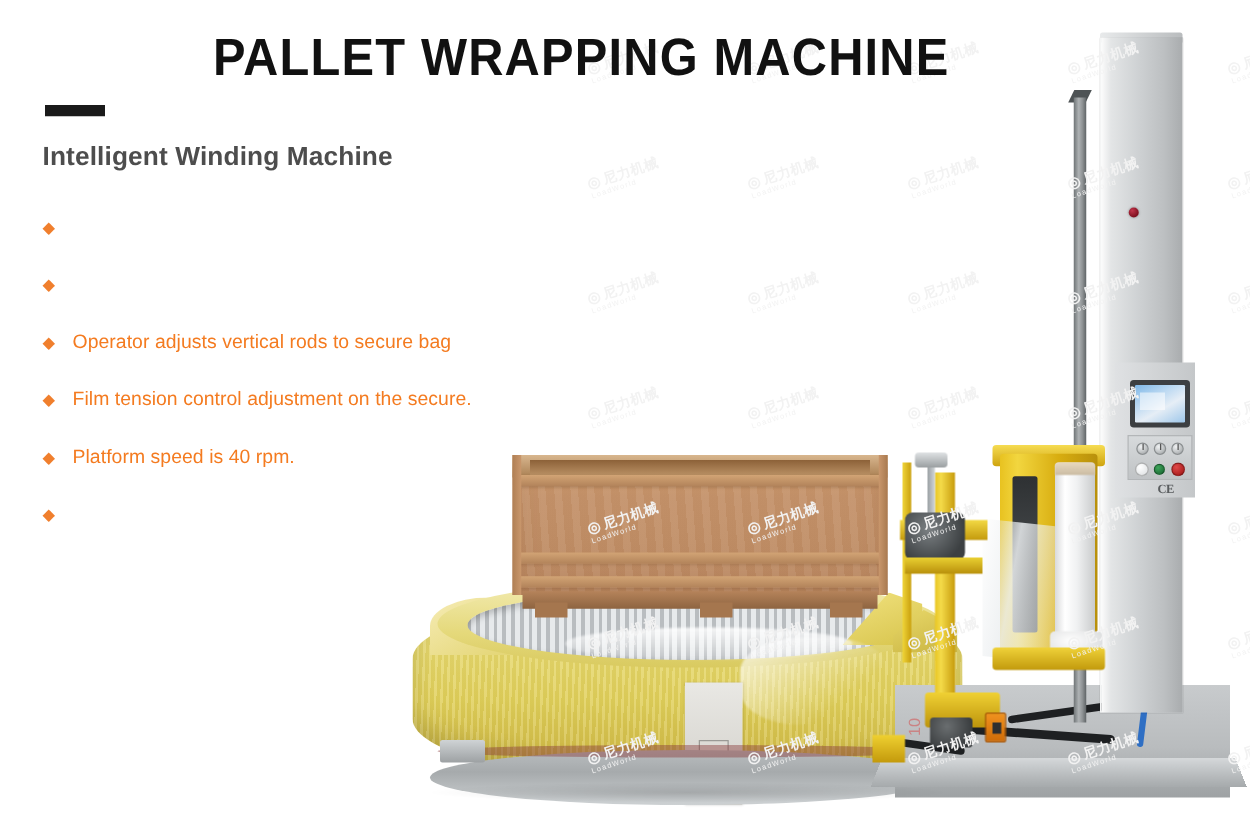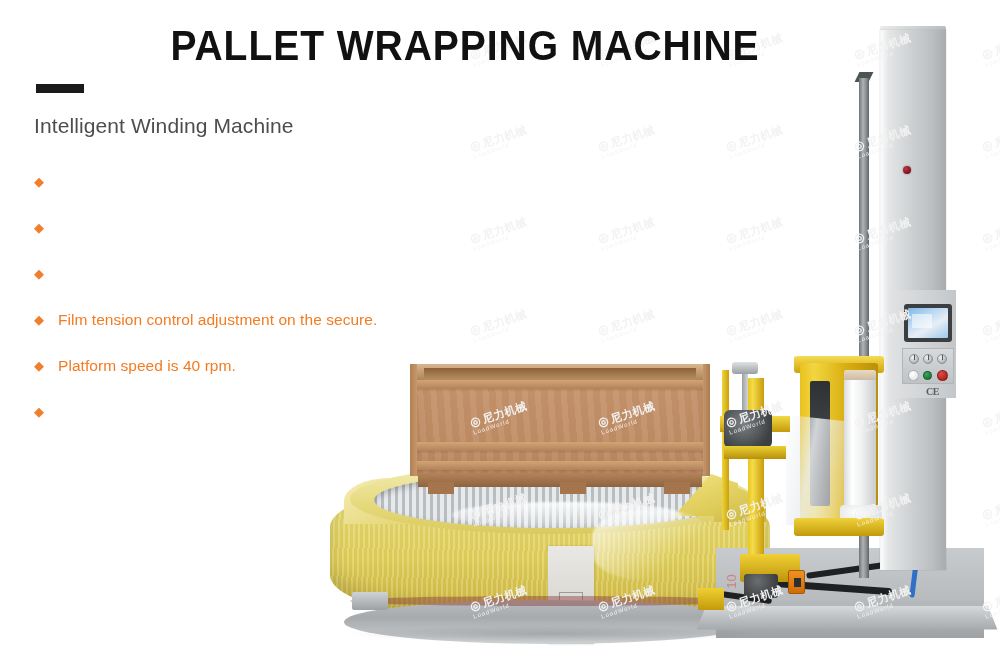--- a/index.html
+++ b/index.html
@@ -26,21 +26,21 @@
   
   .title {
     position:absolute; left:0; top:22px; width:930px; text-align:center;
     font-size:42px; font-weight:bold; letter-spacing:1px; color:#111;
     font-family:"Liberation Sans Narrow","Liberation Sans",sans-serif;
     transform: scaleX(.93); transform-origin: center top;
     z-index:8;
   }
   .rule { position:absolute; left:36px; top:84px; width:48px; height:9px; background:#1a1a1a; z-index:8; }
   .subtitle {
-    position:absolute; left:34px; top:114px; font-size:21px; font-weight:normal;
+    position:absolute; left:34px; top:114px; font-size:21px; font-weight:bold;
     color:#4d4d4d; letter-spacing:.1px; z-index:8;
   }
   .bullets { position:absolute; left:34px; top:172px; width:640px; z-index:8; }
   .bullet { display:flex; align-items:flex-start; height:46px; }
   .bullet .dia {
     color:#F07F2D; font-size:13px; line-height:20px; margin-right:14px; flex:0 0 auto;
   }
   .bullet .btext {
     color:#F47B20; font-size:15.5px; line-height:20px; font-weight:500;
     letter-spacing:.05px; white-space:nowrap;
@@ -431,20 +431,21 @@
 
   <div class="bullets">
     <div class="bullet">
       <span class="dia">◆</span>
     </div>
     <div class="bullet">
       <span class="dia">◆</span>
     </div>
     <div class="bullet">
       <span class="dia">◆</span>
+      <span class="btext">Operator adjusts vertical rods to secure bag</span>
     </div>
     <div class="bullet">
       <span class="dia">◆</span>
       <span class="btext">Film tension control adjustment on the secure.</span>
     </div>
     <div class="bullet">
       <span class="dia">◆</span>
       <span class="btext">Platform speed is 40 rpm.</span>
     </div>
     <div class="bullet">

